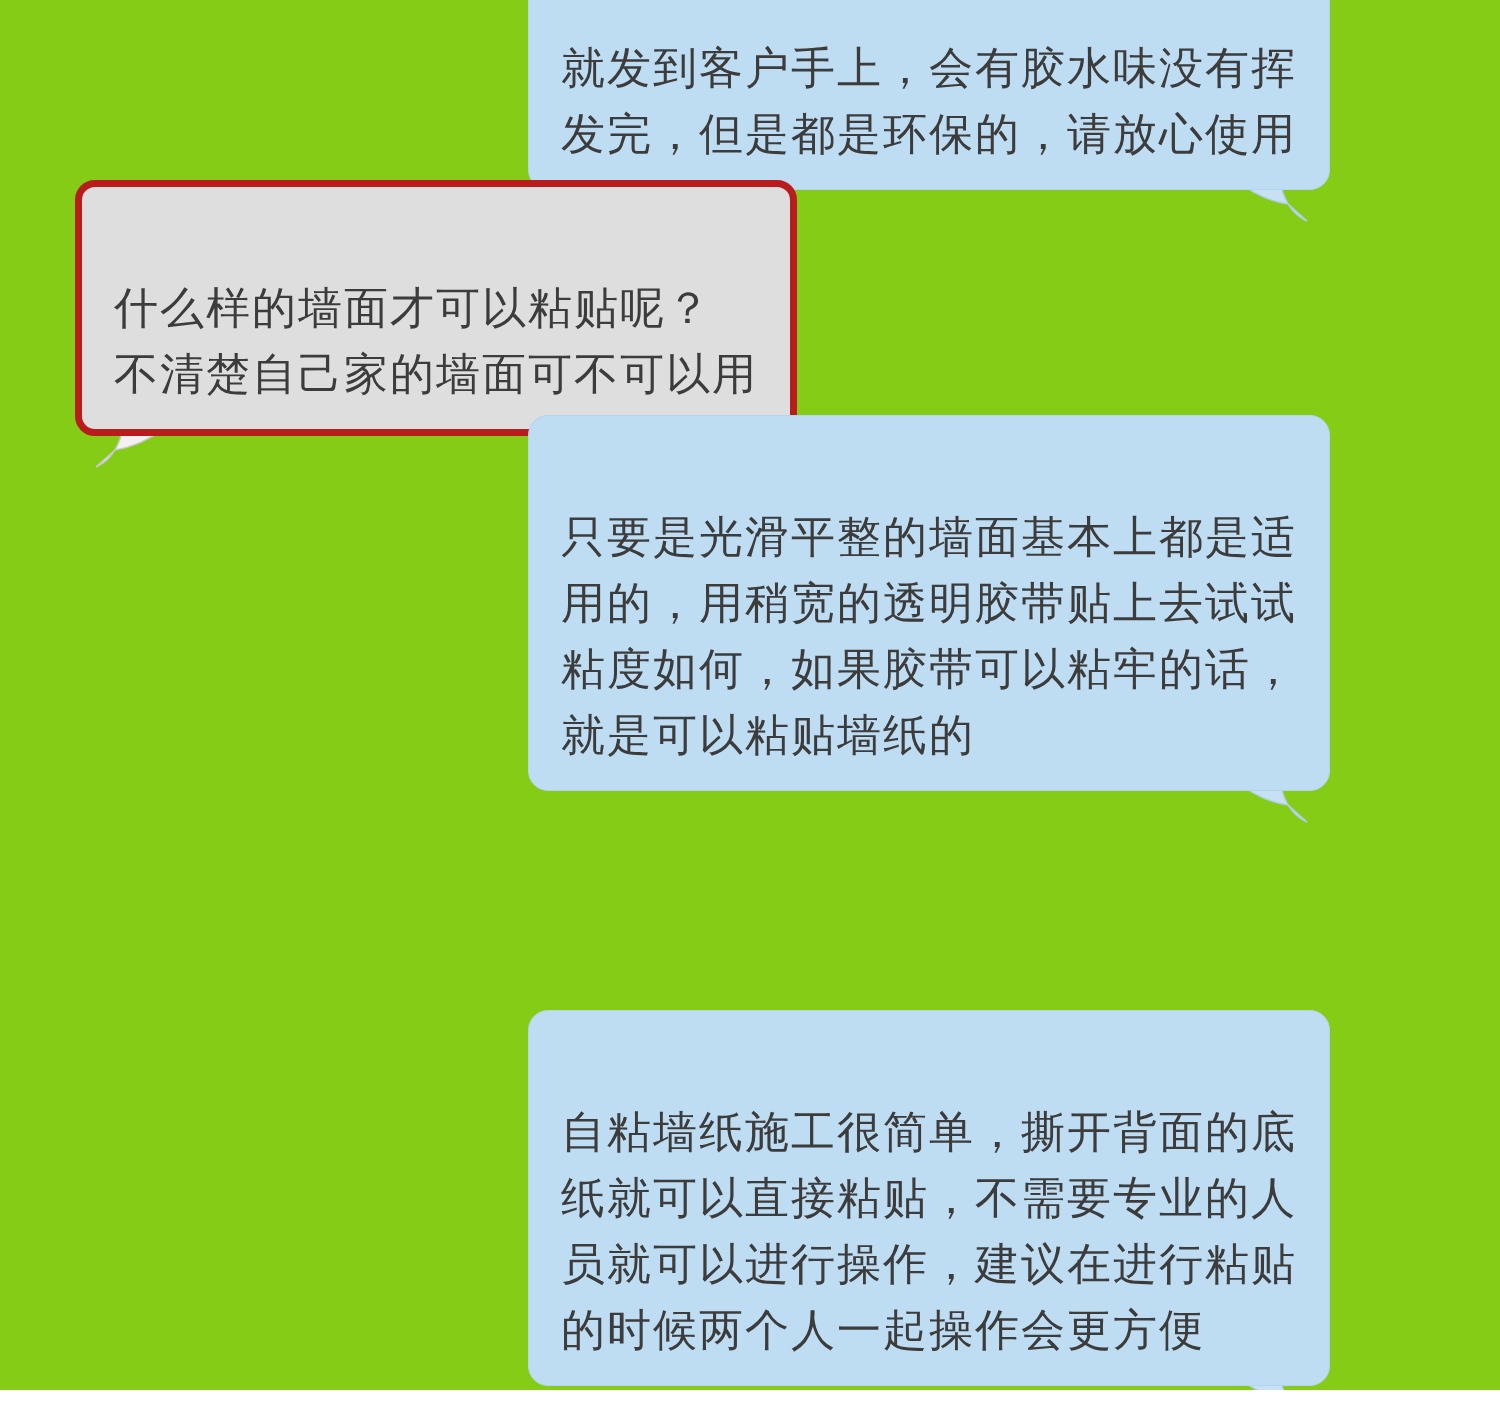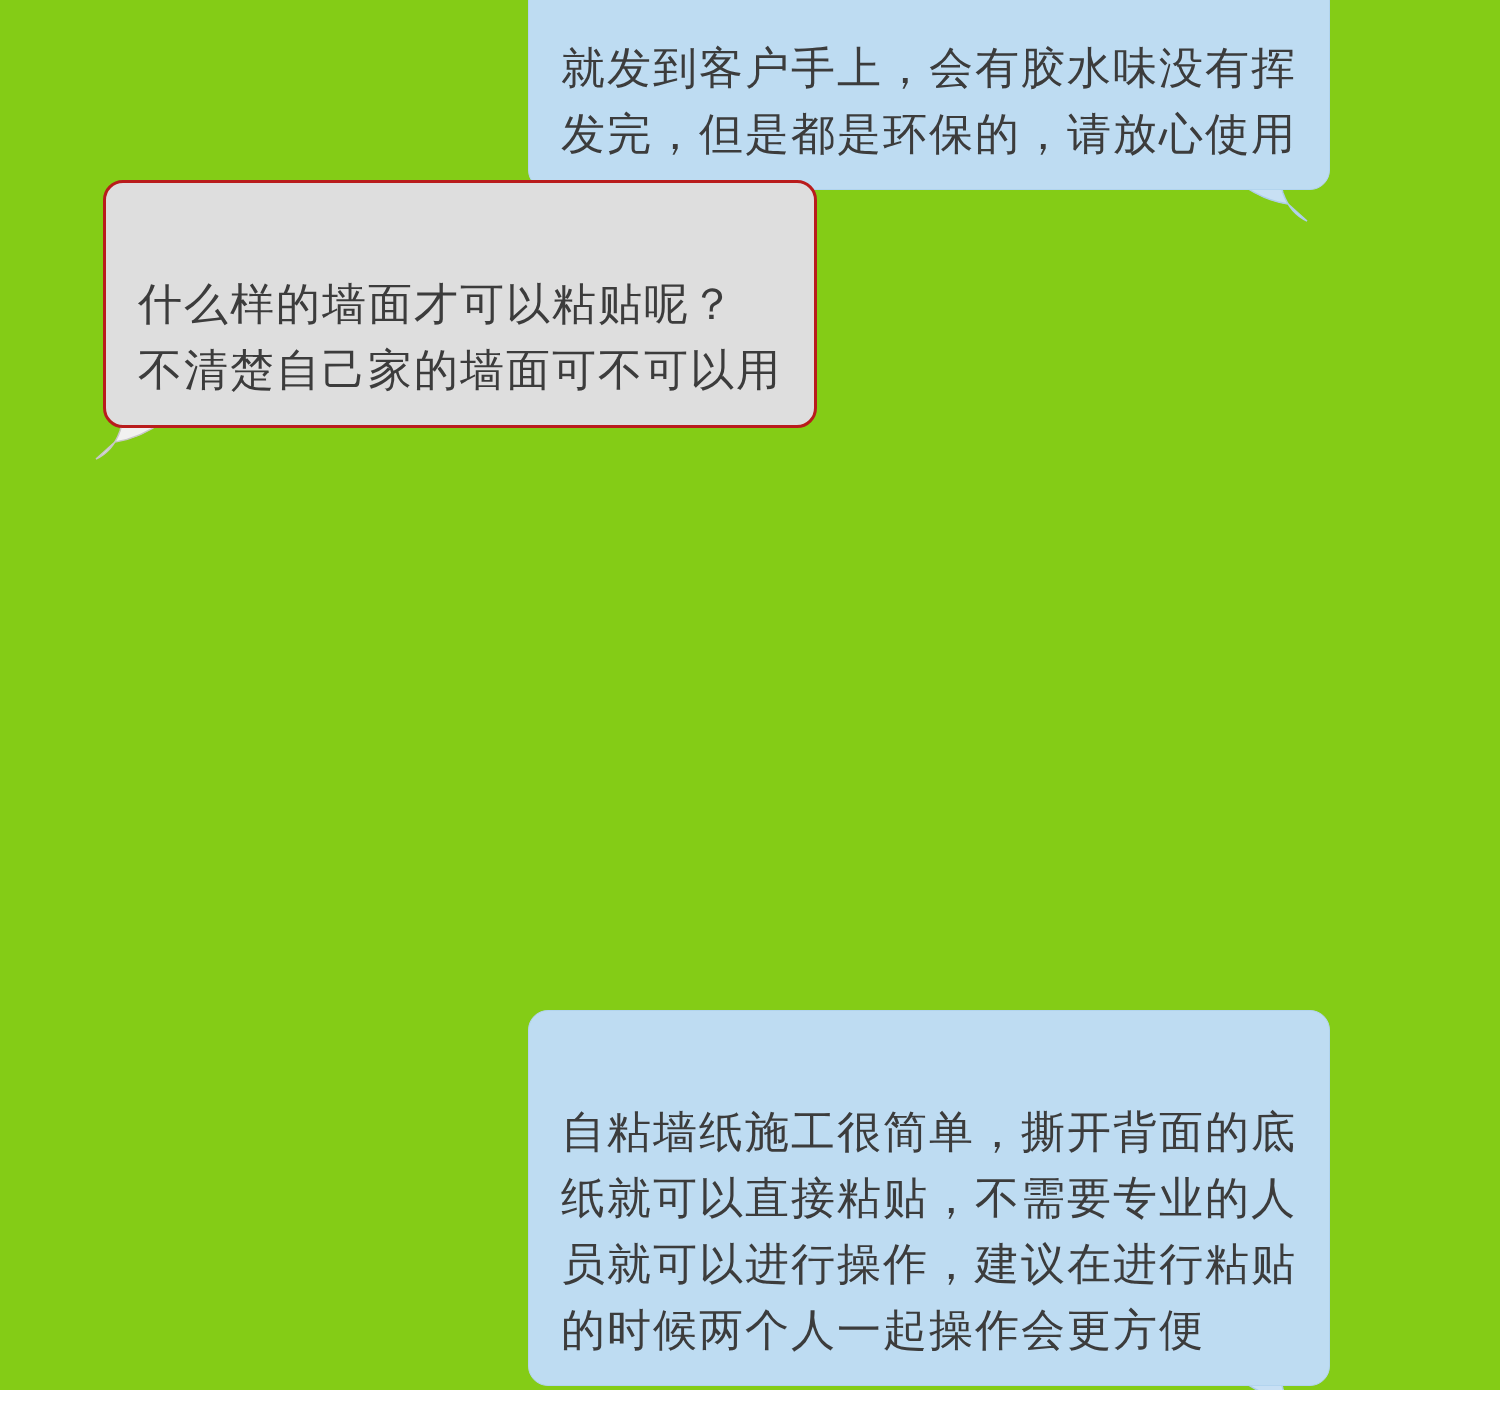--- a/index.html
+++ b/index.html
@@ -35,22 +35,21 @@
     letter-spacing: 2px;
     color: #3c3c3c;
     white-space: pre-line;
   }
   .bubble-right .bubble {
     background: #bedcf2;
     border: 1px solid #b2d4ee;
   }
   .bubble-left .bubble {
     background: #dedede;
-    border: 3px solid #b91c1c;
-    margin-left: 28px;
+    border: 7px solid #b91c1c;
   }
   .bubble-right { text-align: right; }
   .bubble-left  { text-align: left; }
   .bubble .txt { display: inline-block; text-align: left; }
   .tail {
     position: absolute;
     z-index: 1;
     bottom: -34px;
     width: 78px;
     height: 42px;
@@ -76,20 +75,31 @@
   <div class="bubble-wrap bubble-left" style="top:180px; left:75px;">
     <div class="bubble">
       <span class="txt">什么样的墙面才可以粘贴呢？
 不清楚自己家的墙面可不可以用</span>
     </div>
     <svg class="tail" viewBox="0 0 78 42">
       <path d="M2,0 C22,15 38,20 52,22 L71,39 C60,34 52,25 47,11 L44,0 Z" fill="#f1f1f1" stroke="#c8c8c8" stroke-width="1.5"></path>
     </svg>
   </div>
 
+  <div class="bubble-wrap bubble-right" style="top:415px; right:170px;">
+    <div class="bubble">
+      <span class="txt">只要是光滑平整的墙面基本上都是适
+用的，用稍宽的透明胶带贴上去试试
+粘度如何，如果胶带可以粘牢的话，
+就是可以粘贴墙纸的</span>
+    </div>
+    <svg class="tail" viewBox="0 0 78 42">
+      <path d="M2,0 C22,15 38,20 52,22 L71,39 C60,34 52,25 47,11 L44,0 Z" fill="#c8e0f4" stroke="#aecee8" stroke-width="1.5"></path>
+    </svg>
+  </div>
 
 
   <div class="bubble-wrap bubble-right" style="top:1010px; right:170px;padding-left:32px;">
     <div class="bubble">
       <span class="txt">自粘墙纸施工很简单，撕开背面的底
 纸就可以直接粘贴，不需要专业的人
 员就可以进行操作，建议在进行粘贴
 的时候两个人一起操作会更方便</span>
     </div>
     <svg class="tail" viewBox="0 0 78 42">

